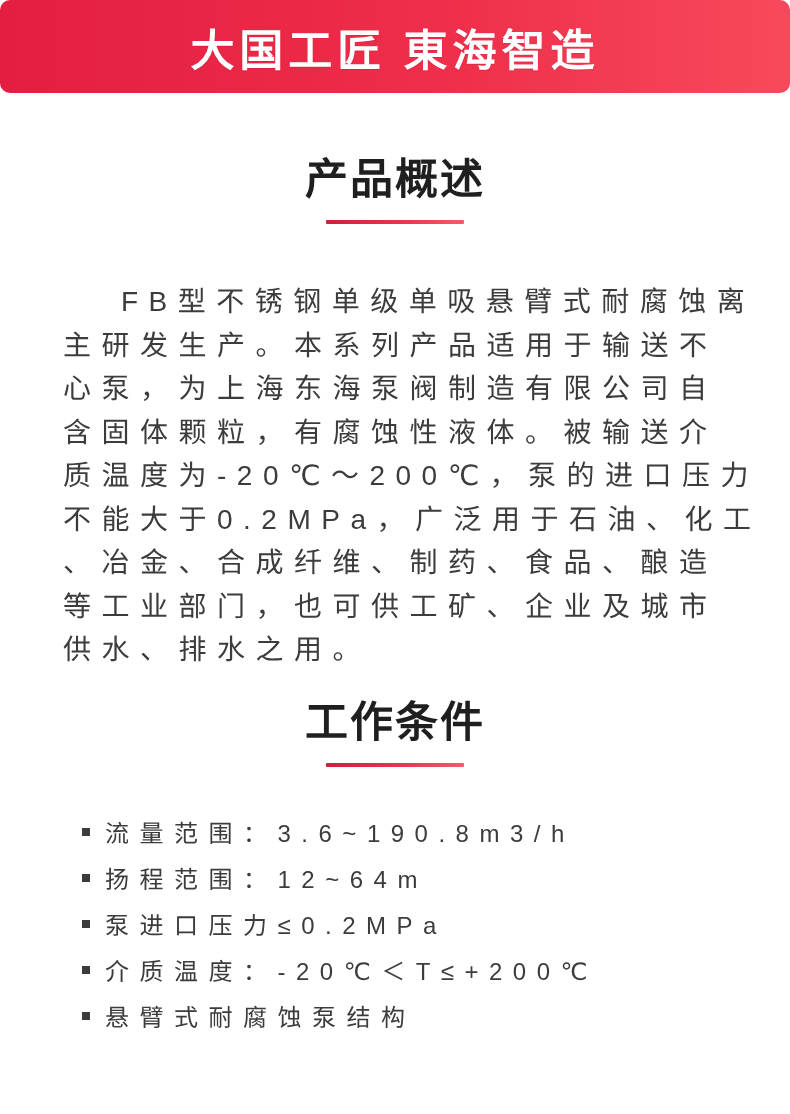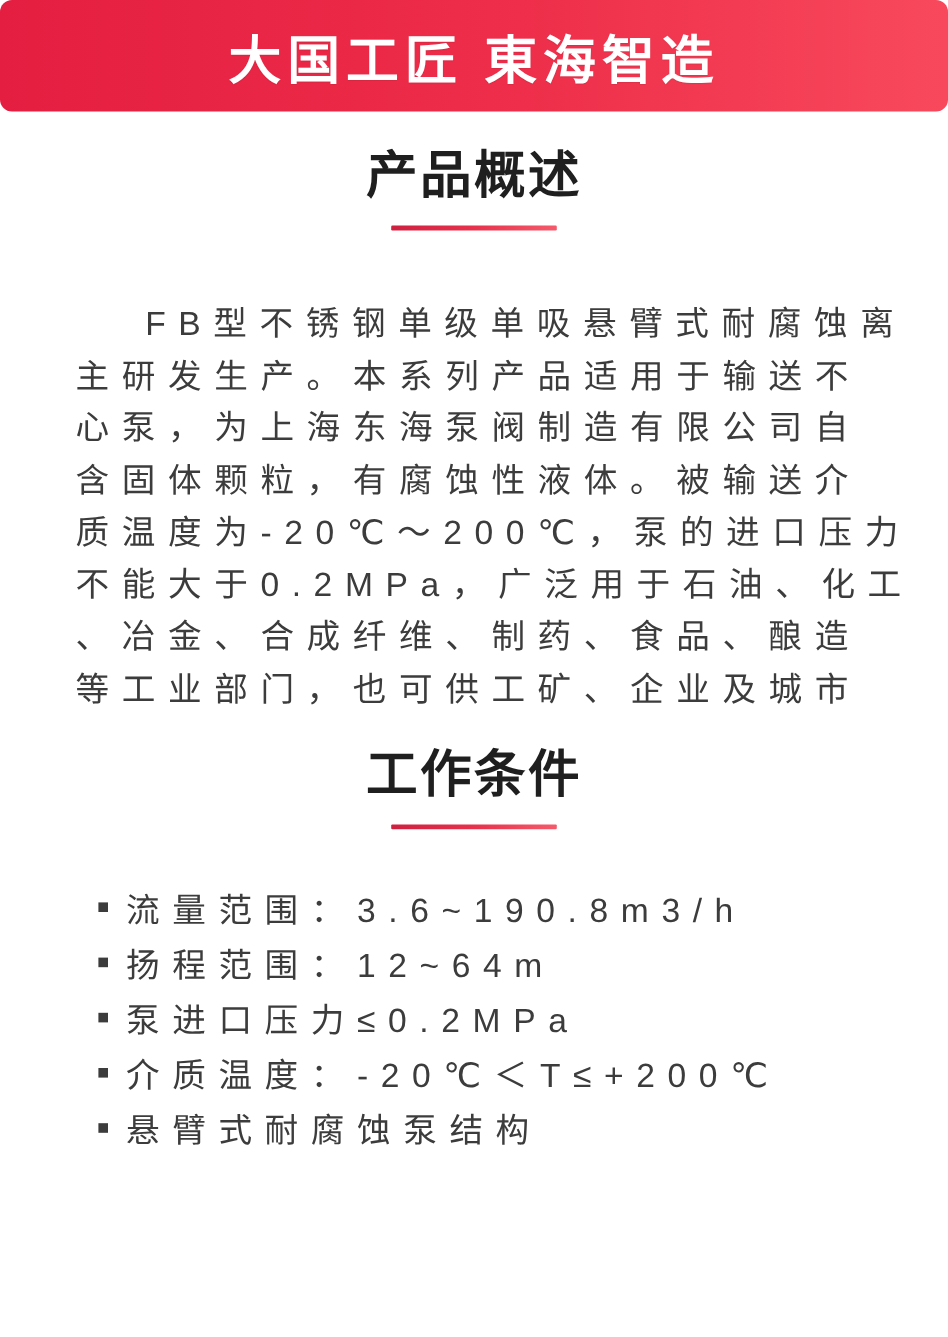--- a/index.html
+++ b/index.html
@@ -26,21 +26,21 @@
     color: #ffffff;
     font-size: 44px;
     font-weight: bold;
     letter-spacing: 5px;
     white-space: nowrap;
     text-shadow: 0 1px 1px rgba(0,0,0,0.08);
   }
 
   
   .sec-title {
-    margin-top: 28px;
+    margin-top: 60px;
     text-align: center;
     font-size: 43px;
     font-weight: bold;
     color: #1f1f1f;
     letter-spacing: 2px;
     line-height: 52px;
   }
   .sec-title.second { margin-top: 24px; }
   .title-underline {
     width: 138px;
@@ -60,21 +60,21 @@
     line-height: 43.5px;
   }
   .para-line { white-space: nowrap; height: 43.5px; }
   .para-line.indent { padding-left: 58px; }
 
   
   .bullets {
     margin: 42px 0 0 82px;
     list-style: none;
     color: #3c3c3c;
-    font-size: 28px;
+    font-size: 24px;
     letter-spacing: 10.5px;
   }
   .bullet-item {
     display: flex;
     align-items: center;
     height: 46px;
     white-space: nowrap;
   }
   .bullet-dot {
     display: inline-block;
@@ -100,20 +100,21 @@
     <div class="title-underline"></div>
     <div class="para">
       <div class="para-line indent">FB型不锈钢单级单吸悬臂式耐腐蚀离</div>
       <div class="para-line">主研发生产。本系列产品适用于输送不</div>
       <div class="para-line">心泵，为上海东海泵阀制造有限公司自</div>
       <div class="para-line">含固体颗粒，有腐蚀性液体。被输送介</div>
       <div class="para-line">质温度为-20℃～200℃，泵的进口压力</div>
       <div class="para-line">不能大于0.2MPa，广泛用于石油、化工</div>
       <div class="para-line">、冶金、合成纤维、制药、食品、酿造</div>
       <div class="para-line">等工业部门，也可供工矿、企业及城市</div>
+      <div class="para-line">供水、排水之用。</div>
     </div>
   </section>
 
   <section>
     <h1 class="sec-title second">工作条件</h1>
     <div class="title-underline"></div>
     <ul class="bullets">
       <li class="bullet-item">
         <span class="bullet-dot"></span>
         <span class="bullet-text">流量范围：3.6~190.8m3/h</span>

